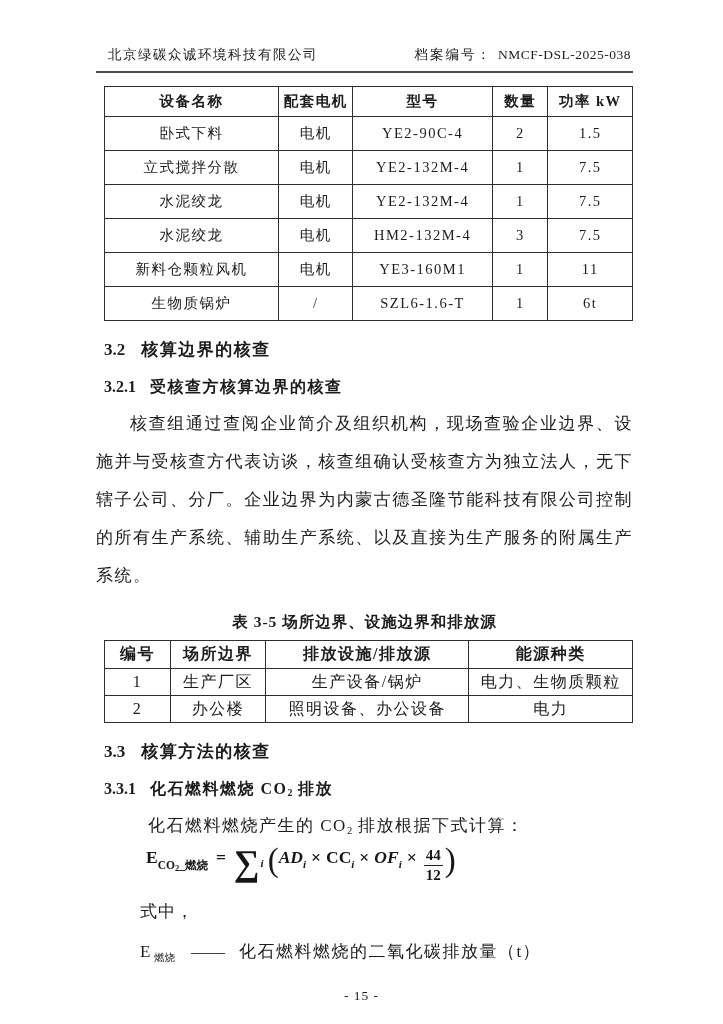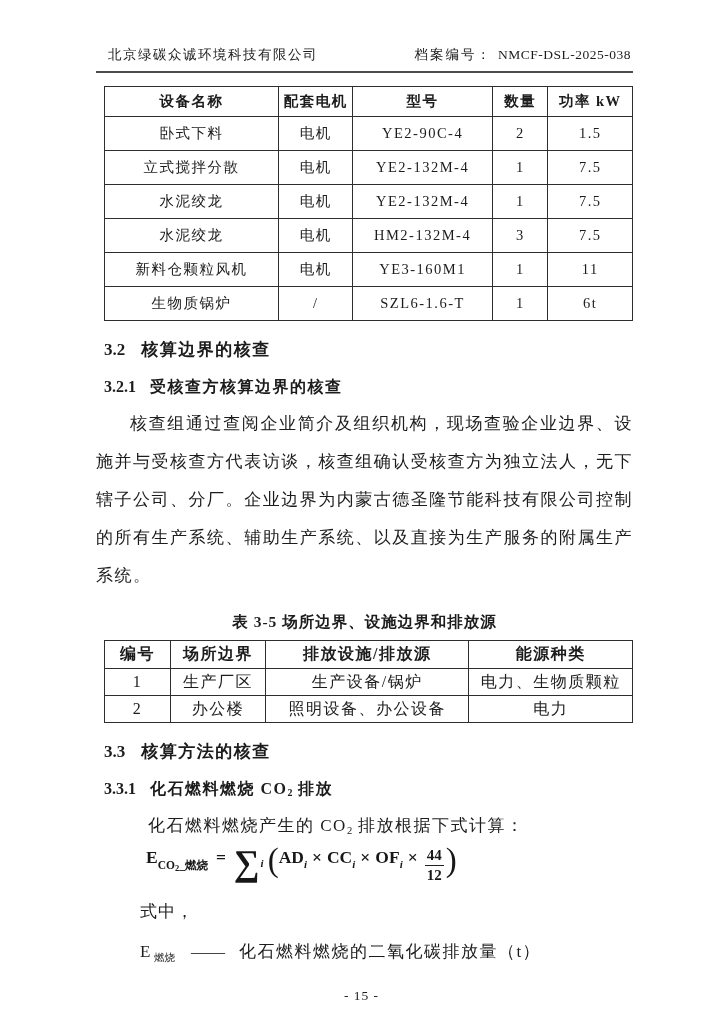--- a/index.html
+++ b/index.html
@@ -39,21 +39,21 @@
 
   
   .formula{display:flex;margin:10px 0 0 50px;font-size:17.5px;font-weight:bold;color:#171717;}
   .f-sub{font-size:11.5px;display:inline-block;transform:translateY(6px);letter-spacing:0;}
   .f-sub2{font-size:8.5px;display:inline-block;transform:translateY(2px);}
   .f-eq{margin:0 8px;}
   .f-sum{font-size:36px;font-weight:600;line-height:0.9;}
   .f-sum-i{font-size:11px;font-style:italic;display:inline-block;transform:translateY(10px);margin:0 4px 0 1px;}
   .f-paren{font-size:33px;font-weight:500;line-height:0.8;transform:scaleY(1.05);}
   .f-term{display:inline-flex;align-items:baseline;}
-  .f-base-i{}
+  .f-base-i{font-style:italic;}
   .f-isub{font-size:11px;font-style:italic;display:inline-block;transform:translateY(5px);}
   .f-op{margin:0 5px;}
   .f-frac{display:inline-flex;flex-direction:column;align-items:center;font-size:15px;line-height:1.15;margin:0 2px;}
   .f-num{border-bottom:1.6px solid #222;padding:0 2px 1px;}
   .f-den{padding-top:1px;}
 
   .where{font-size:17px;letter-spacing:1px;margin:15px 0 0 44px;}
   .def-line{display:flex;align-items:baseline;font-size:17px;letter-spacing:1.5px;margin:17px 0 0 44px;}
   .def-sub{font-size:10.5px;display:inline-block;transform:translateY(4px);margin-left:2px;letter-spacing:0;}
   .def-dash{margin:0 14px 0 16px;letter-spacing:0;}

